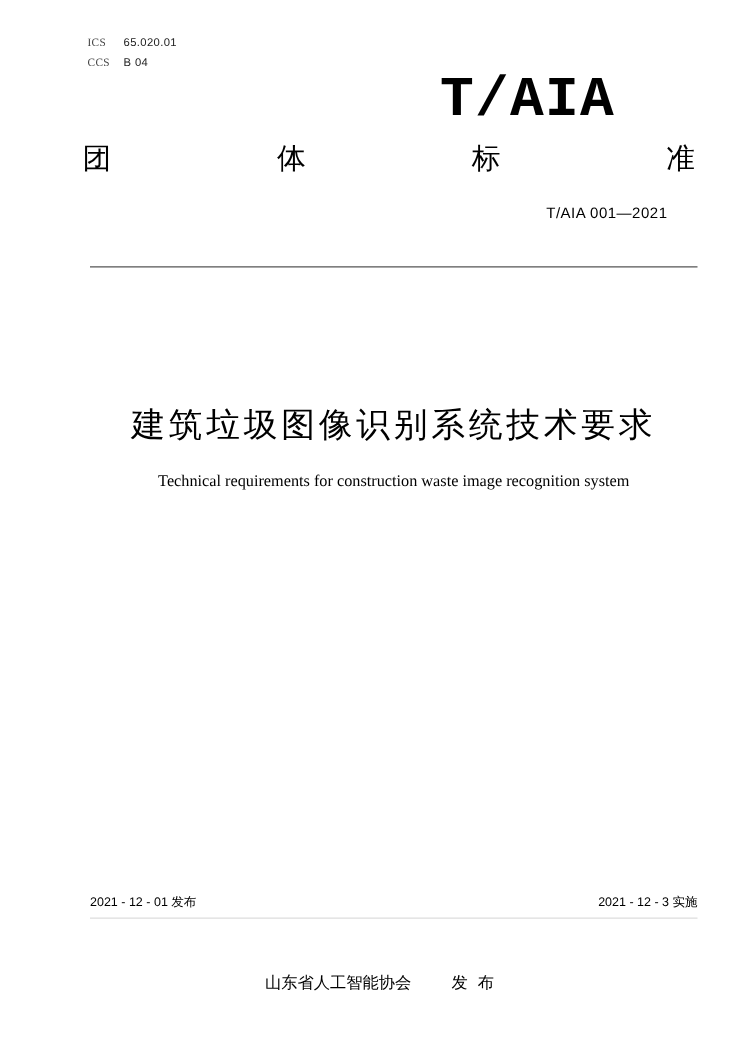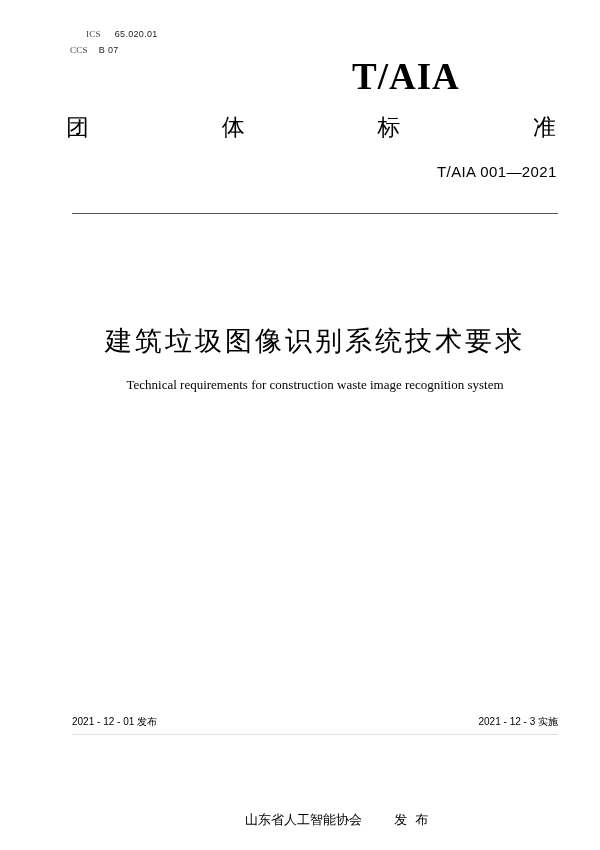--- a/index.html
+++ b/index.html
@@ -24,50 +24,50 @@
       color: #222;
       letter-spacing: 0.3px;
       white-space: nowrap;
     }
     .class-code .lbl {
       font-family: "Liberation Serif", serif;
       display: inline-block;
       width: 26px;
       color: #444;
     }
-    #ics { top: 29px; margin-left: 16px; }
+    #ics { top: 29px; }
     #ccs { top: 45px; }
 
     #std-logo {
       left: 352px;
       top: 58px;
-      font-family: Liberation Serif, serif;
+      font-family: Liberation Mono, monospace;
       font-weight: bold;
-      font-size: 37px;
+      font-size: 45px;
       letter-spacing: 1px;
       line-height: 1;
       white-space: nowrap;
     }
 
     #std-type {
       left: 66px;
       top: 116px;
       width: 490px;
       display: flex;
       justify-content: space-between;
       font-size: 23px;
       line-height: 1;
     }
     #std-type span { display: inline-block; }
 
     #std-number {
       left: 437px;
       top: 163px;
       font-family: "Liberation Sans", sans-serif;
-      font-size: 15px;
+      font-size: 12px;
       letter-spacing: 0.4px;
       white-space: nowrap;
     }
 
     #header-rule {
       left: 72px;
       top: 213px;
       width: 486px;
       height: 1px;
       background: #555;
@@ -107,40 +107,39 @@
     #footer-rule {
       left: 72px;
       top: 734px;
       width: 486px;
       height: 1px;
       background: #dddddd;
     }
 
     #publisher {
       left: 212px;
-      top: 811px;
+      top: 777px;
       font-size: 13px;
       white-space: nowrap;
-      margin-left: 33px;
     }
     #publisher .act {
       margin-left: 28px;
       letter-spacing: 8px;
     }
   </style>
 </head>
 <body>
 
 <div class="abs class-code" id="ics">
   <span class="lbl">ICS</span>
   <span>65.020.01</span>
 </div>
 <div class="abs class-code" id="ccs">
   <span class="lbl">CCS</span>
-  <span>B 07</span>
+  <span>B 04</span>
 </div>
 
 <div class="abs" id="std-logo">T/AIA</div>
 
 <div class="abs" id="std-type">
   <span>团</span>
   <span>体</span>
   <span>标</span>
   <span>准</span>
 </div>

